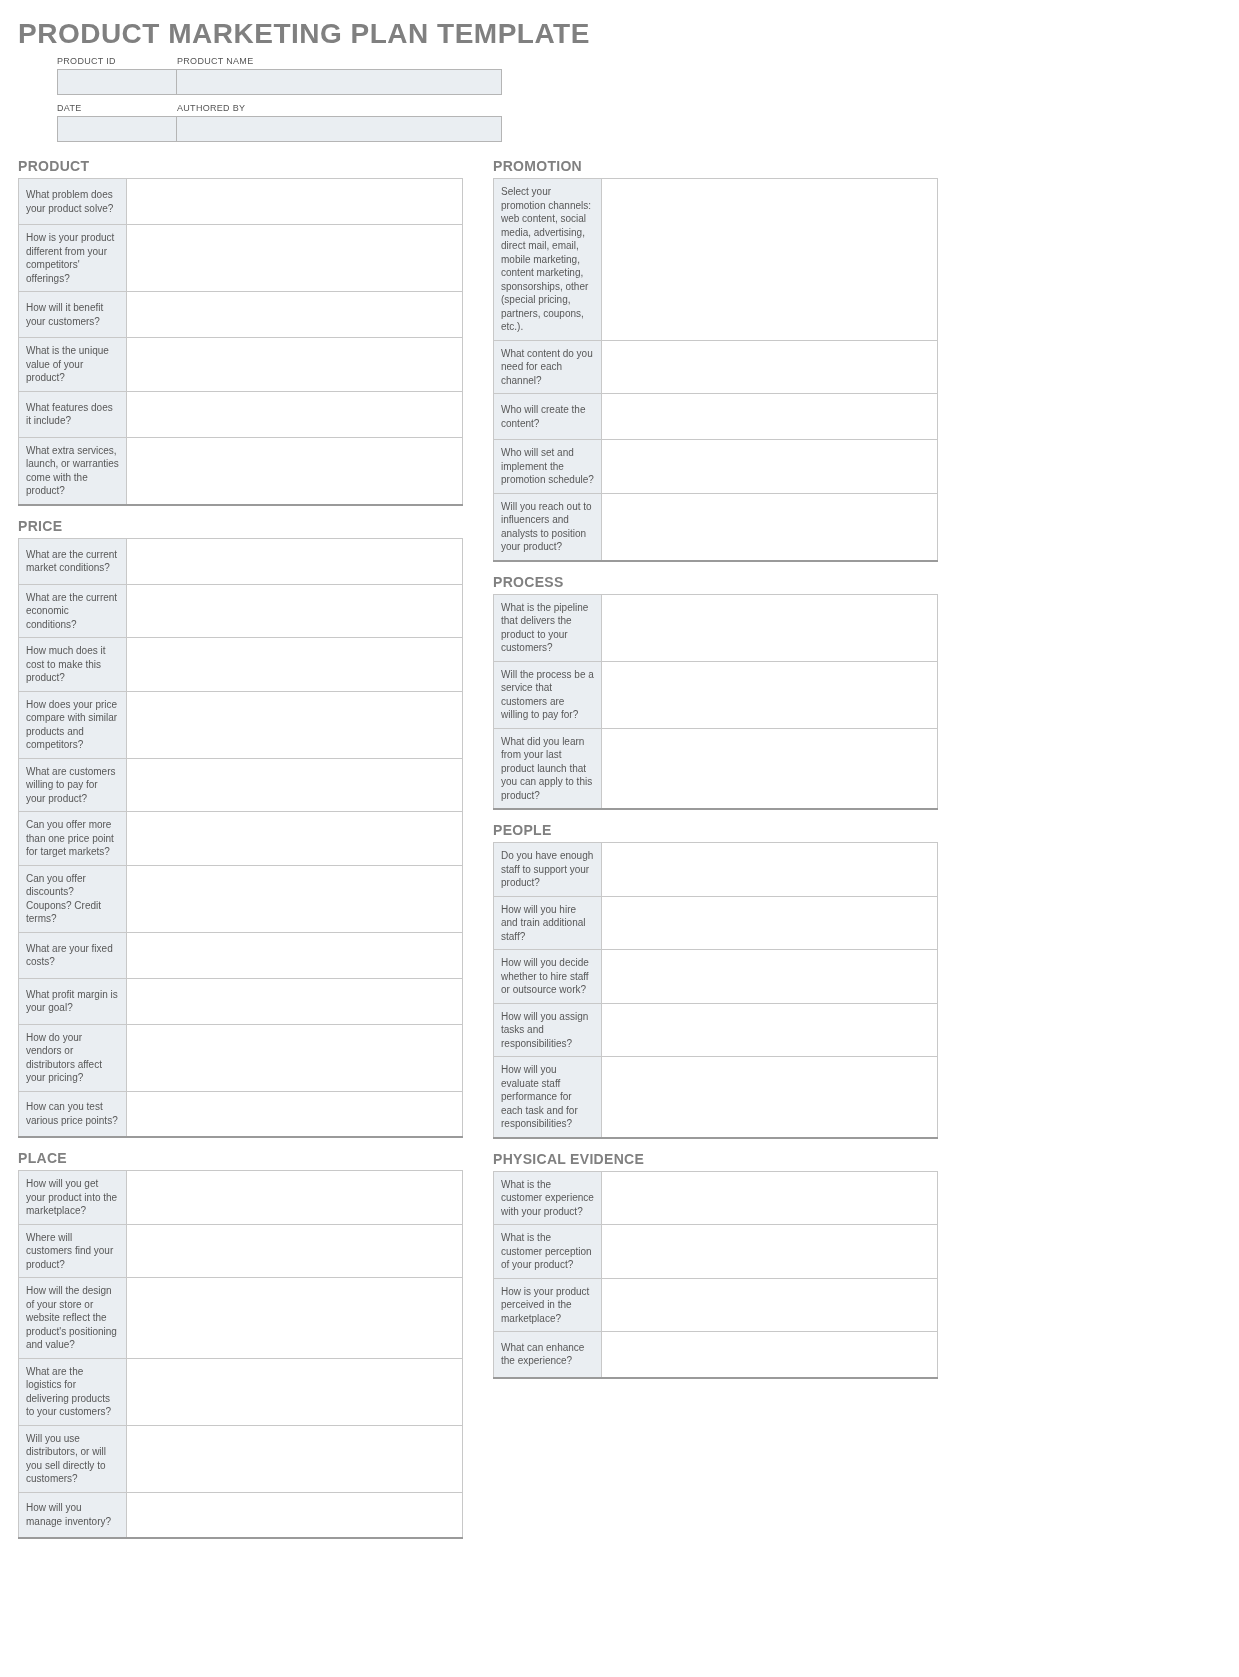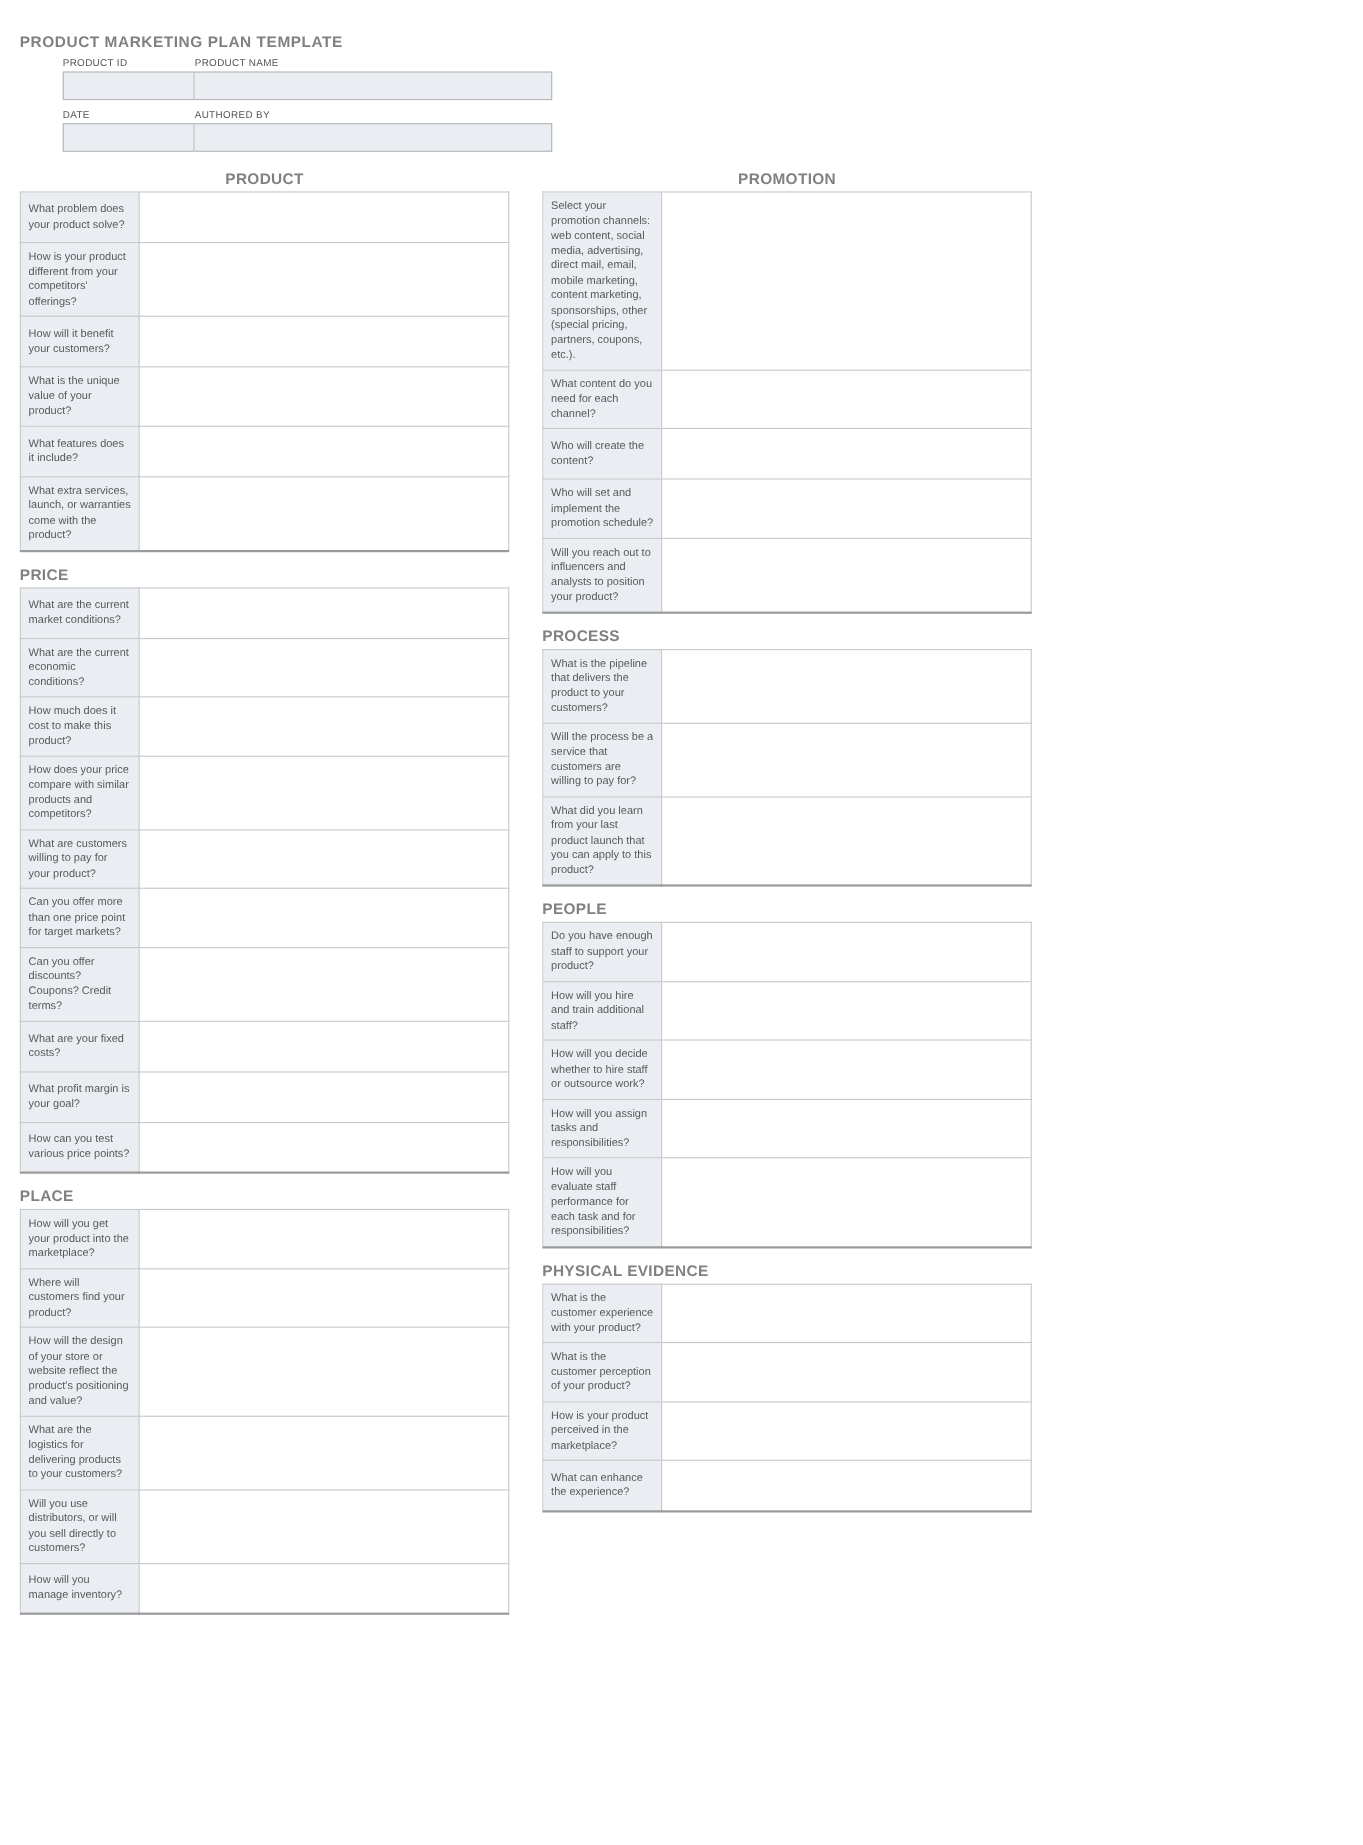--- a/index.html
+++ b/index.html
@@ -5,25 +5,25 @@
   body {
     font-family: "Century Gothic", "Apple Gothic", "URW Gothic L", Verdana, sans-serif;
     background: #fff;
     margin: 0;
     padding: 18px;
     color: #3a3a3a;
     width: 1239px;
     box-sizing: border-box;
   }
   h1.title {
-    font-size: 14px;
+    font-size: 28px;
     font-weight: bold;
     letter-spacing: 0.5px;
     color: #808080;
-    margin: 12px 0 6px 0;
+    margin: 0 0 6px 0;
   }
   .meta-block {
     margin-bottom: 14px;
   }
   .meta-row {
     margin-bottom: 8px;
   }
   .meta-cells {
     display: flex;
     padding-left: 39px;
@@ -56,21 +56,21 @@
   .col {
     width: 445px;
   }
   h2.section {
     font-size: 14px;
     font-weight: bold;
     color: #808080;
     margin: 12px 0 4px 0;
     letter-spacing: 0.3px;
   }
-  h2.section.first { margin-top: 2px; text-align: center; }
+  h2.section.first { margin-top: 2px; }
 
   table.qtable {
     width: 100%;
     border-collapse: collapse;
     border: 1px solid #b5b5b5;
     border-bottom: 2px solid #9a9a9a;
     table-layout: fixed;
   }
   table.qtable td {
     border: 1px solid #c8c8c8;
@@ -187,20 +187,24 @@
           </tr>
           <tr>
             <td class="qcell">What are your fixed costs?</td>
             <td class="acell"></td>
           </tr>
           <tr>
             <td class="qcell">What profit margin is your goal?</td>
             <td class="acell"></td>
           </tr>
           <tr>
+            <td class="qcell">How do your vendors or distributors affect your pricing?</td>
+            <td class="acell"></td>
+          </tr>
+          <tr>
             <td class="qcell">How can you test various price points?</td>
             <td class="acell"></td>
           </tr>
         </tbody>
       </table>
       <h2 class="section">PLACE</h2>
       <table class="qtable">
         <tbody>
           <tr>
             <td class="qcell">How will you get your product into the marketplace?</td>

